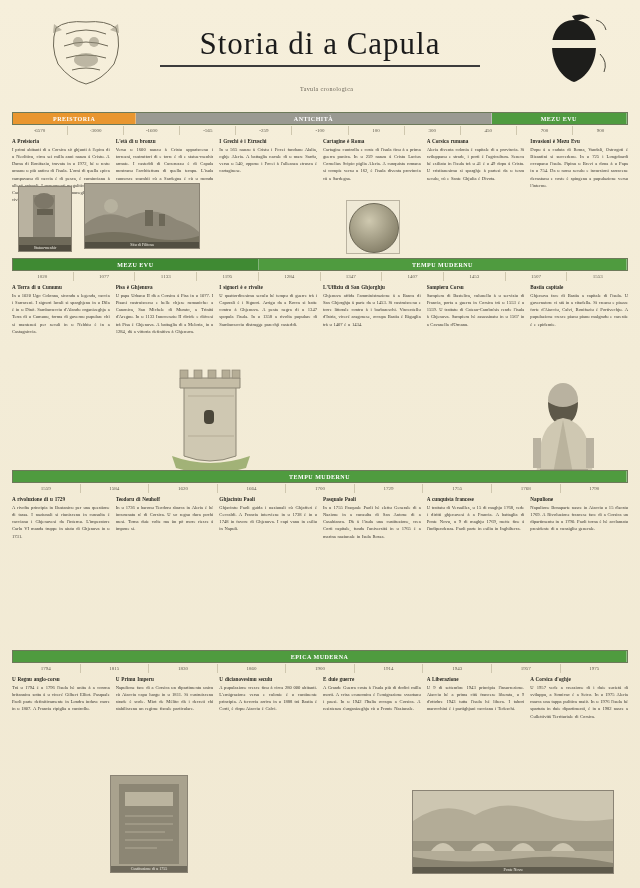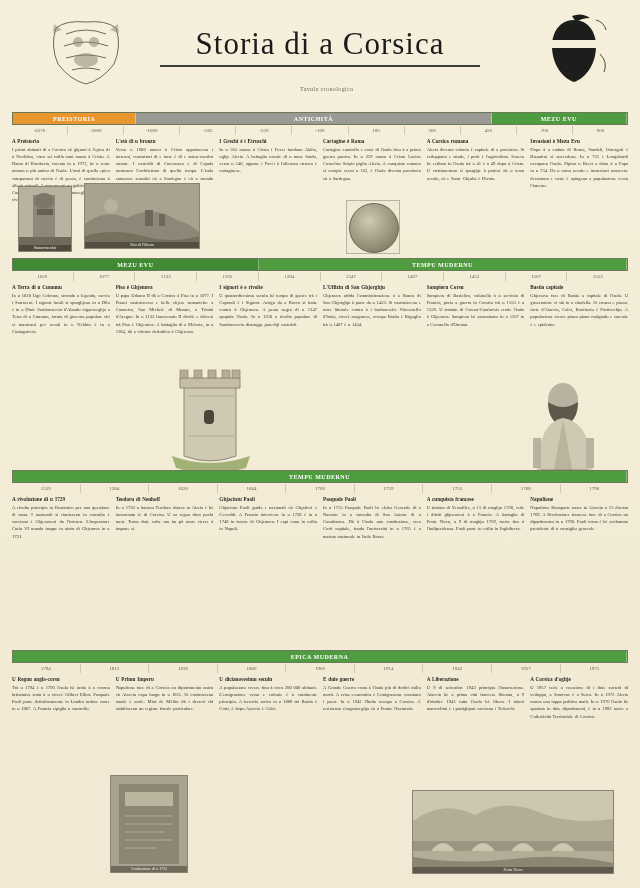--- a/index.html
+++ b/index.html
@@ -188,21 +188,21 @@
         <g fill="#7c7764" opacity=".55">
           <circle cx="42" cy="26" r="5"></circle>
           <circle cx="58" cy="26" r="5"></circle>
           <ellipse cx="50" cy="44" rx="12" ry="7"></ellipse>
           <path d="M18 8 l8 6 -9 3z"></path>
           <path d="M82 8 l-8 6 9 3z"></path>
         </g>
       </svg>
     </div>
 
-    <div class="title">Storia di a Corsica</div>
+    <div class="title">Storia di a Capula</div>
 
     <div class="moorhead">
       <svg viewBox="0 0 72 74" width="72" height="74">
         <path d="M36 6 C50 6 58 18 58 32 C58 50 48 64 36 68 C24 64 14 50 14 32 C14 18 22 6 36 6Z" fill="#1d1d1b"></path>
         <rect x="13" y="26" width="46" height="8" fill="#f4eeda"></rect>
         <path d="M34 2 q10 -4 18 2 q-8 0 -14 4z" fill="#1d1d1b"></path>
         <path d="M58 6 q8 2 10 10" stroke="#4d4a3e" stroke-width="1" fill="none"></path>
         <path d="M62 40 q8 8 4 18" stroke="#4d4a3e" stroke-width="1" fill="none"></path>
       </svg>
     </div>

